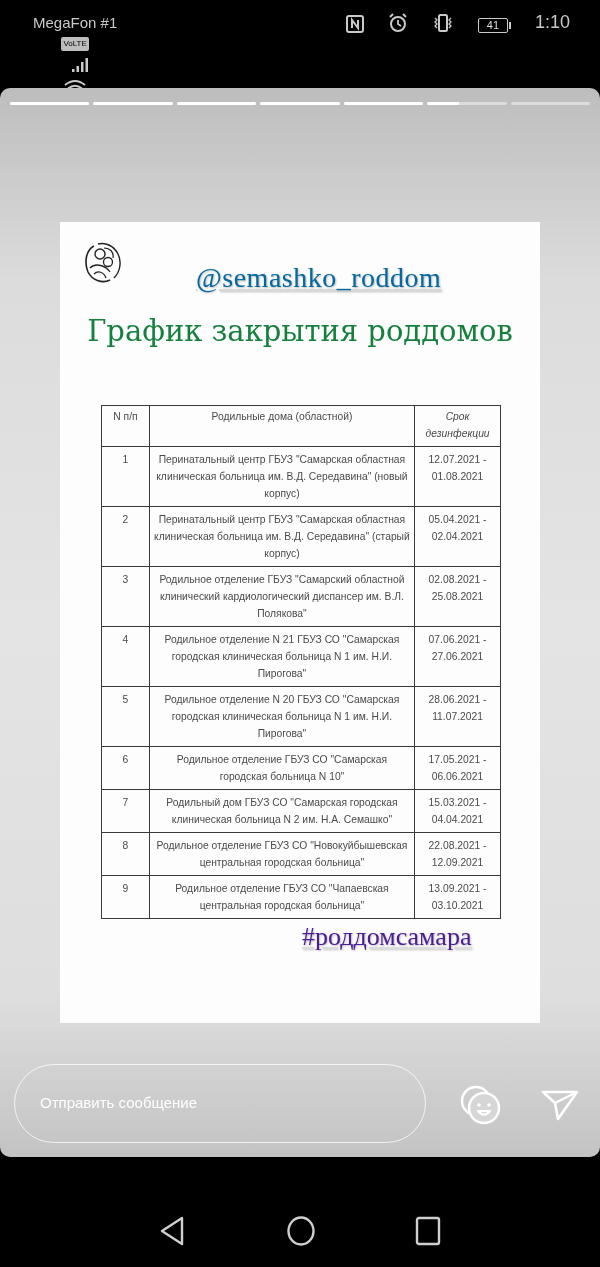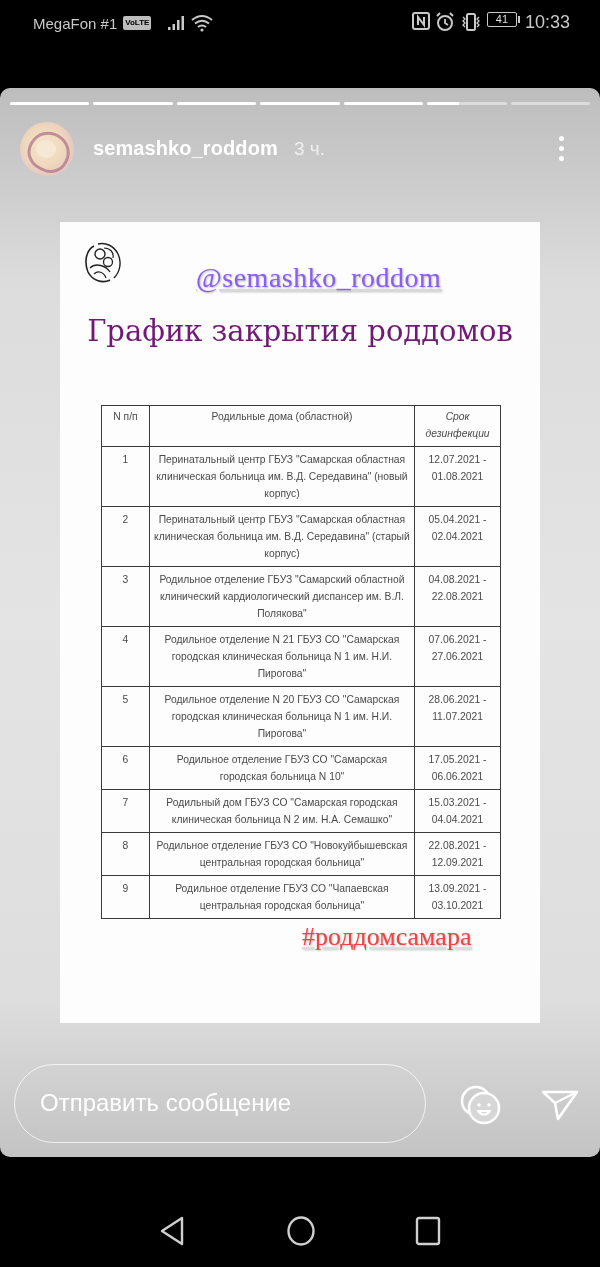--- a/index.html
+++ b/index.html
@@ -1,23 +1,23 @@
 <!DOCTYPE html>
 <html><head>
 <meta charset="utf-8">
 <style>
   * { box-sizing: border-box; margin: 0; padding: 0; }
   html, body { width: 600px; height: 1267px; background: #000; overflow: hidden; }
   body { position: relative; font-family: "Liberation Sans", "DejaVu Sans", sans-serif; }
 
   
   .status-bar { position: absolute; left: 0; top: 0; width: 600px; height: 52px; color: #c9c9c9; }
-  .sb-left { position: absolute; left: 33px; top: 14px; display: flex; align-items: center; gap: 6px; font-size: 15px; }
-  .volte { background: #bdbdbd; color: #000; font-size: 8px; font-weight: bold; padding: 2px 2px; border-radius: 2px; line-height: 10px; }
-  .sb-right { position: absolute; right: 30px; top: 12px; display: flex; align-items: flex-start; gap: 5px; font-size: 18px; margin-left: 20px; }
+  .sb-left { position: absolute; left: 33px; top: 14px; display: flex; align-items: center; gap: 6px; font-size: 15px; flex-direction: column; }
+  .volte { background: #bdbdbd; color: #000; font-size: 8px; font-weight: normal; padding: 2px 2px; border-radius: 2px; line-height: 10px; }
+  .sb-right { position: absolute; right: 30px; top: 12px; display: flex; align-items: flex-end; gap: 24px; font-size: 18px; margin-left: 20px; }
   .battery { display: inline-flex; align-items: center; }
   .battery-body { width: 30px; height: 15px; border: 1.5px solid #c9c9c9; border-radius: 2px; font-size: 11px; color: #ddd; text-align: center; line-height: 12px; position: relative; overflow: hidden; }
   .battery-fill { position: absolute; left: 0; top: 0; bottom: 0; width: 41%; background: #8a8a8a; }
   .battery-body span { position: relative; }
   .battery-tip { width: 2px; height: 7px; background: #c9c9c9; margin-left: 1px; }
 
   
   .story { position: absolute; left: 0; top: 88px; width: 600px; height: 1069px; border-radius: 10px; overflow: hidden;
            background: linear-gradient(180deg, #bdbdbd 0%, #dcdcdc 18%, #e4e4e4 50%, #dedede 85%, #c3c3c3 100%); }
   .progress { position: absolute; left: 10px; right: 10px; top: 14px; display: flex; gap: 4px; }
@@ -29,39 +29,39 @@
   .avatar::before { content: ""; position: absolute; left: 8px; top: 10px; width: 36px; height: 34px; border: 3px solid #b07488; border-radius: 50% 50% 45% 45%; transform: rotate(30deg); opacity: .75; }
   .avatar::after { content: ""; position: absolute; left: 16px; top: 18px; width: 20px; height: 18px; background: #f6e8d4; border-radius: 50%; }
   .username { margin-left: 19px; color: #fff; font-weight: bold; font-size: 20px; letter-spacing: 0.1px; }
   .time-ago { margin-left: 16px; color: #efefef; font-size: 19px; }
   .more { margin-left: auto; margin-right: 16px; display: flex; flex-direction: column; gap: 5px; align-items: center; }
   .more i { display: block; width: 5px; height: 5px; background: #fff; border-radius: 50%; }
 
   
   .card { position: absolute; left: 60px; top: 134px; width: 480px; height: 801px; background: #fdfdfd; }
   .logo { position: absolute; left: 20px; top: 18px; width: 46px; height: 46px; }
-  .watermark { position: absolute; left: 136px; top: 40px; font-family: "Liberation Serif", serif; font-size: 28px; color: #8b5cf6;
+  .watermark { position: absolute; left: 136px; top: 40px; font-family: "Liberation Serif", serif; font-size: 28px; color: #0369a1;
                text-shadow: 0 0 1px #cfcfcf, 1px 1px 2px #bcbcbc; letter-spacing: 0.5px; text-decoration: underline; text-decoration-color: #d8d8d8; }
   .doc-title { position: absolute; left: 0; right: 0; top: 90px; text-align: center; font-family: "DejaVu Serif", "Liberation Serif", serif;
-               font-size: 29px; line-height: 38px; color: #701a75; }
+               font-size: 29px; line-height: 38px; color: #15803d; }
 
   table.sched { position: absolute; left: 41px; top: 183px; width: 400px; border-collapse: collapse; font-size: 10.3px; color: #4a4a4a;
                 font-family: "Liberation Sans", sans-serif; }
   table.sched th, table.sched td { border: 1.3px solid #3a3a3a; vertical-align: top; text-align: center; padding: 4px 4px 4px; line-height: 17px; font-weight: normal; }
   table.sched th { padding-top: 2px; text-align: center; }
   .c-num { width: 48px; }
   .c-name { width: 266px; }
   .c-date { width: 86px; font-style: italic; }
 
-  .hashtag { position: absolute; left: 242px; top: 700px; font-family: "Liberation Serif", serif; font-size: 26px; color: #ef4444;
+  .hashtag { position: absolute; left: 242px; top: 700px; font-family: "Liberation Serif", serif; font-size: 26px; color: #4c1d95;
              text-shadow: 0 0 1px #cfcfcf, 1px 1px 2px #c3c3c3; text-decoration: underline; text-decoration-color: #dcdcdc; }
 
   
   .reply-input { position: absolute; left: 14px; top: 976px; width: 412px; height: 79px; border: 1.5px solid rgba(255,255,255,0.75); border-radius: 40px;
-                 color: #fff; font-size: 24px; padding-left: 25px; line-height: 76px; }
+                 color: #fff; font-size: 15px; padding-left: 25px; line-height: 76px; }
   .emoji-btn { position: absolute; left: 458px; top: 996px; width: 46px; height: 42px; }
   .send-btn { position: absolute; left: 540px; top: 1000px; width: 40px; height: 34px; }
 
   
   .nav { position: absolute; left: 0; top: 1190px; width: 600px; height: 77px; }
   .nav-btn { position: absolute; top: 26px; }
 </style>
 </head>
 <body>
 
@@ -93,21 +93,21 @@
       <path d="M2 4 L5 1 M18 4 L15 1" stroke="#c9c9c9" stroke-width="2"></path>
     </svg>
     <svg width="22" height="20" viewBox="0 0 22 20">
       <rect x="7" y="2" width="8" height="16" rx="1.5" fill="none" stroke="#c9c9c9" stroke-width="2"></rect>
       <path d="M3 5 L5 7 L3 9 L5 11 L3 13 L5 15 M19 5 L17 7 L19 9 L17 11 L19 13 L17 15" stroke="#c9c9c9" stroke-width="1.3" fill="none"></path>
     </svg>
     <span class="battery">
       <span class="battery-body"><span class="battery-fill"></span><span>41</span></span>
       <span class="battery-tip"></span>
     </span>
-    <span>10:33</span>
+    <span>1:10</span>
   </div>
 </div>
 
 <div class="story">
   <div class="progress">
     <div class="seg">
         <div class="fill" style="width:100%"></div>
       </div>
     <div class="seg">
         <div class="fill" style="width:100%"></div>
@@ -120,30 +120,20 @@
       </div>
     <div class="seg">
         <div class="fill" style="width:100%"></div>
       </div>
     <div class="seg">
         <div class="fill" style="width:40%"></div>
       </div>
     <div class="seg"></div>
   </div>
 
-  <div class="story-header">
-    <div class="avatar"></div>
-    <span class="username">semashko_roddom</span>
-    <span class="time-ago">3 ч.</span>
-    <div class="more">
-        <i></i>
-        <i></i>
-        <i></i>
-      </div>
-  </div>
 
   <div class="card">
     <svg class="logo" viewBox="0 0 46 46">
       <path d="M14 6 C6 10 4 22 8 32 C12 40 22 44 30 40" stroke="#222" stroke-width="1.6" fill="none"></path>
       <path d="M18 4 C26 2 34 6 38 14 C42 22 40 32 34 38" stroke="#222" stroke-width="1.4" fill="none"></path>
       <circle cx="20" cy="14" r="5" fill="none" stroke="#222" stroke-width="1.4"></circle>
       <circle cx="28" cy="22" r="4.5" fill="none" stroke="#222" stroke-width="1.3"></circle>
       <path d="M10 28 C16 22 26 26 30 32 M14 34 C18 30 24 32 26 38" stroke="#222" stroke-width="1.3" fill="none"></path>
       <path d="M24 8 C30 8 34 12 33 18" stroke="#222" stroke-width="1.2" fill="none"></path>
     </svg>
@@ -167,21 +157,21 @@
           <td>12.07.2021 - 01.08.2021</td>
         </tr>
         <tr>
           <td>2</td>
           <td>Перинатальный центр ГБУЗ "Самарская областная клиническая больница им. В.Д. Середавина" (старый корпус)</td>
           <td>05.04.2021 - 02.04.2021</td>
         </tr>
         <tr>
           <td>3</td>
           <td>Родильное отделение ГБУЗ "Самарский областной клинический кардиологический диспансер им. В.Л. Полякова"</td>
-          <td>04.08.2021 - 22.08.2021</td>
+          <td>02.08.2021 - 25.08.2021</td>
         </tr>
         <tr>
           <td>4</td>
           <td>Родильное отделение N 21 ГБУЗ СО "Самарская городская клиническая больница N 1 им. Н.И. Пирогова"</td>
           <td>07.06.2021 - 27.06.2021</td>
         </tr>
         <tr>
           <td>5</td>
           <td>Родильное отделение N 20 ГБУЗ СО "Самарская городская клиническая больница N 1 им. Н.И. Пирогова"</td>
           <td>28.06.2021 - 11.07.2021</td>

